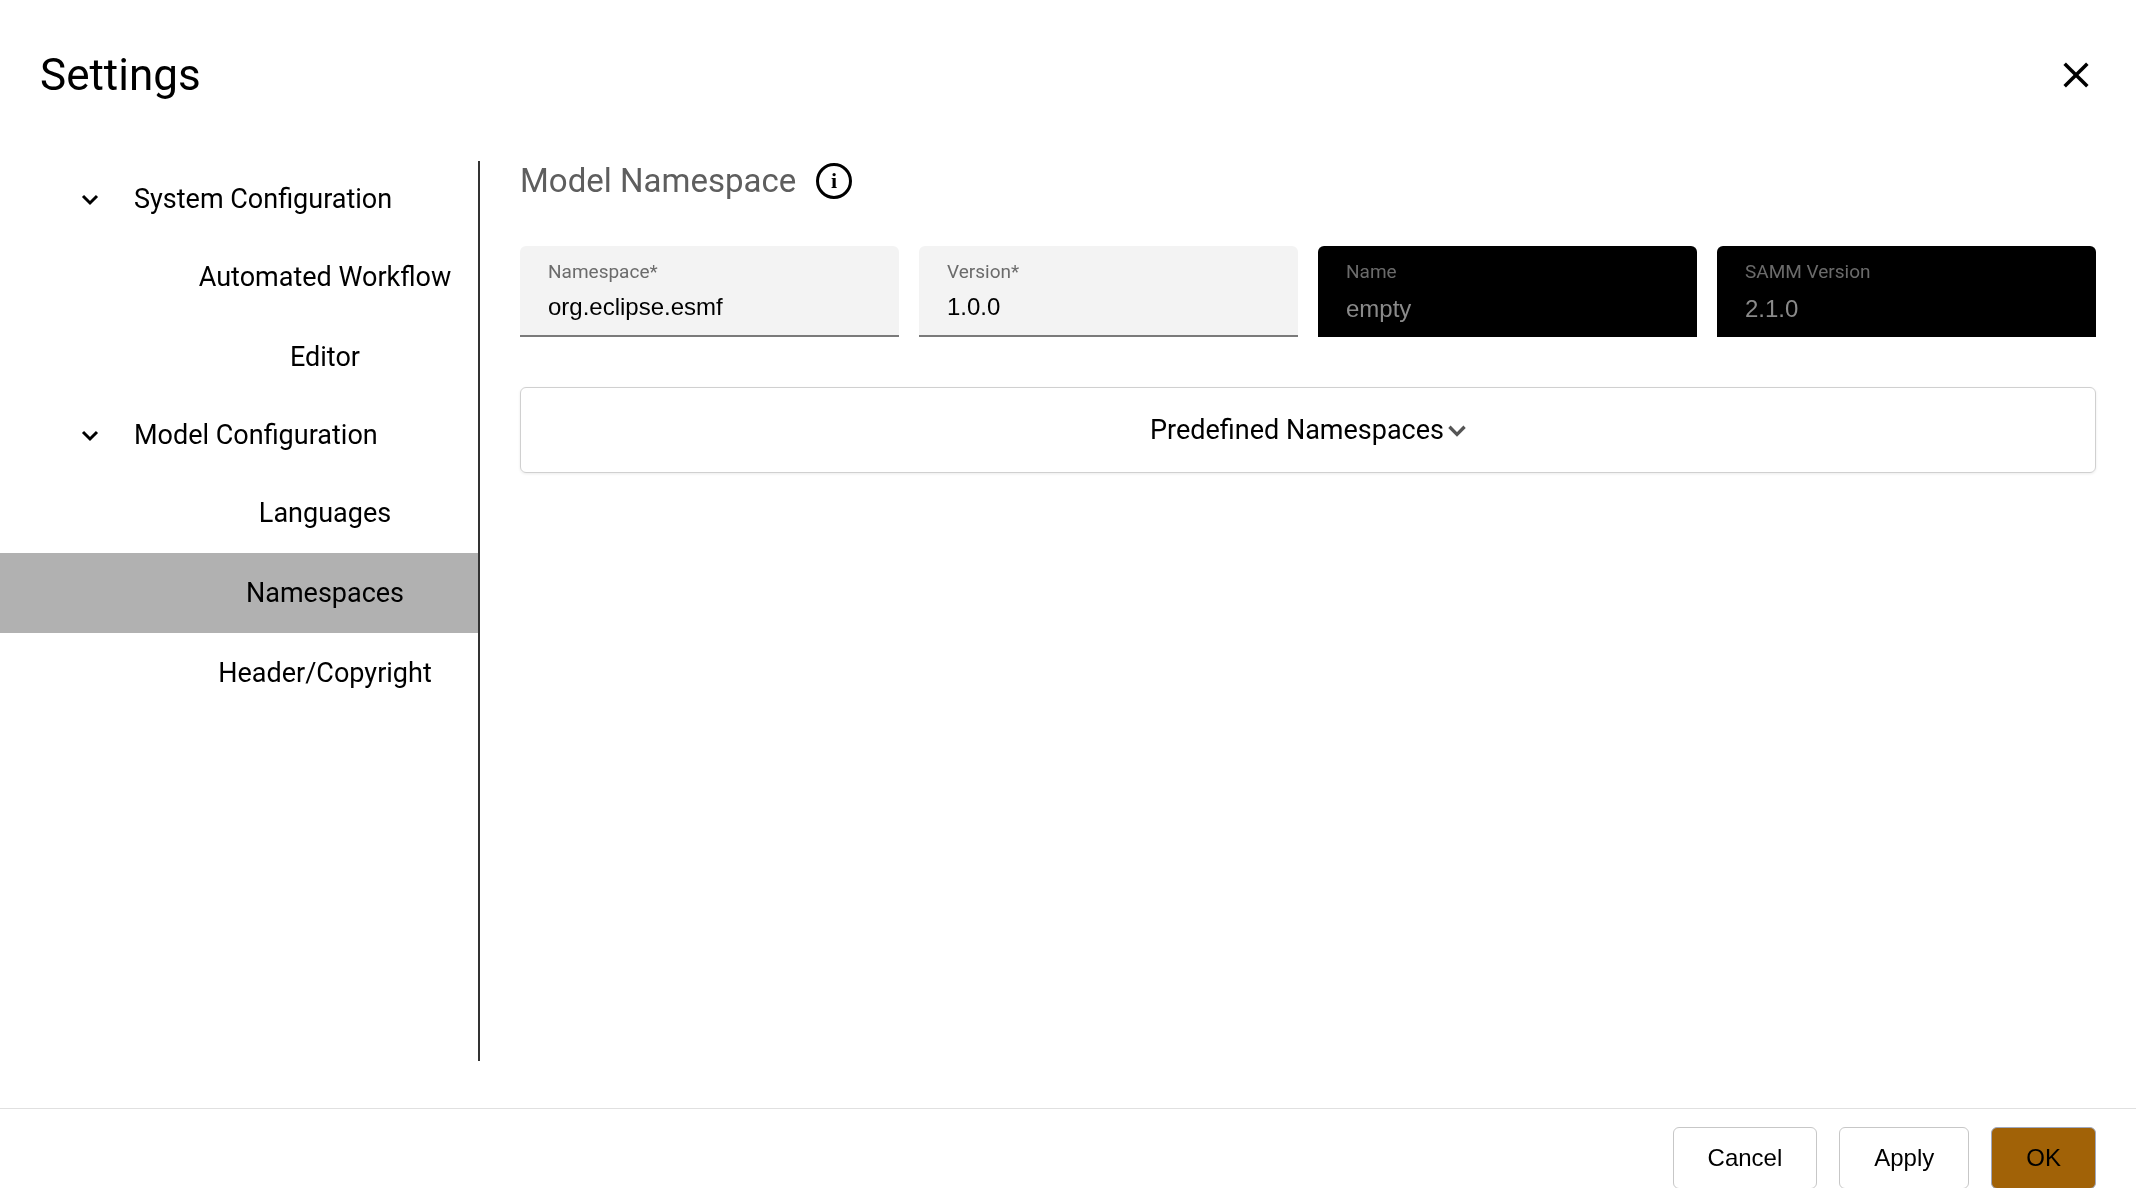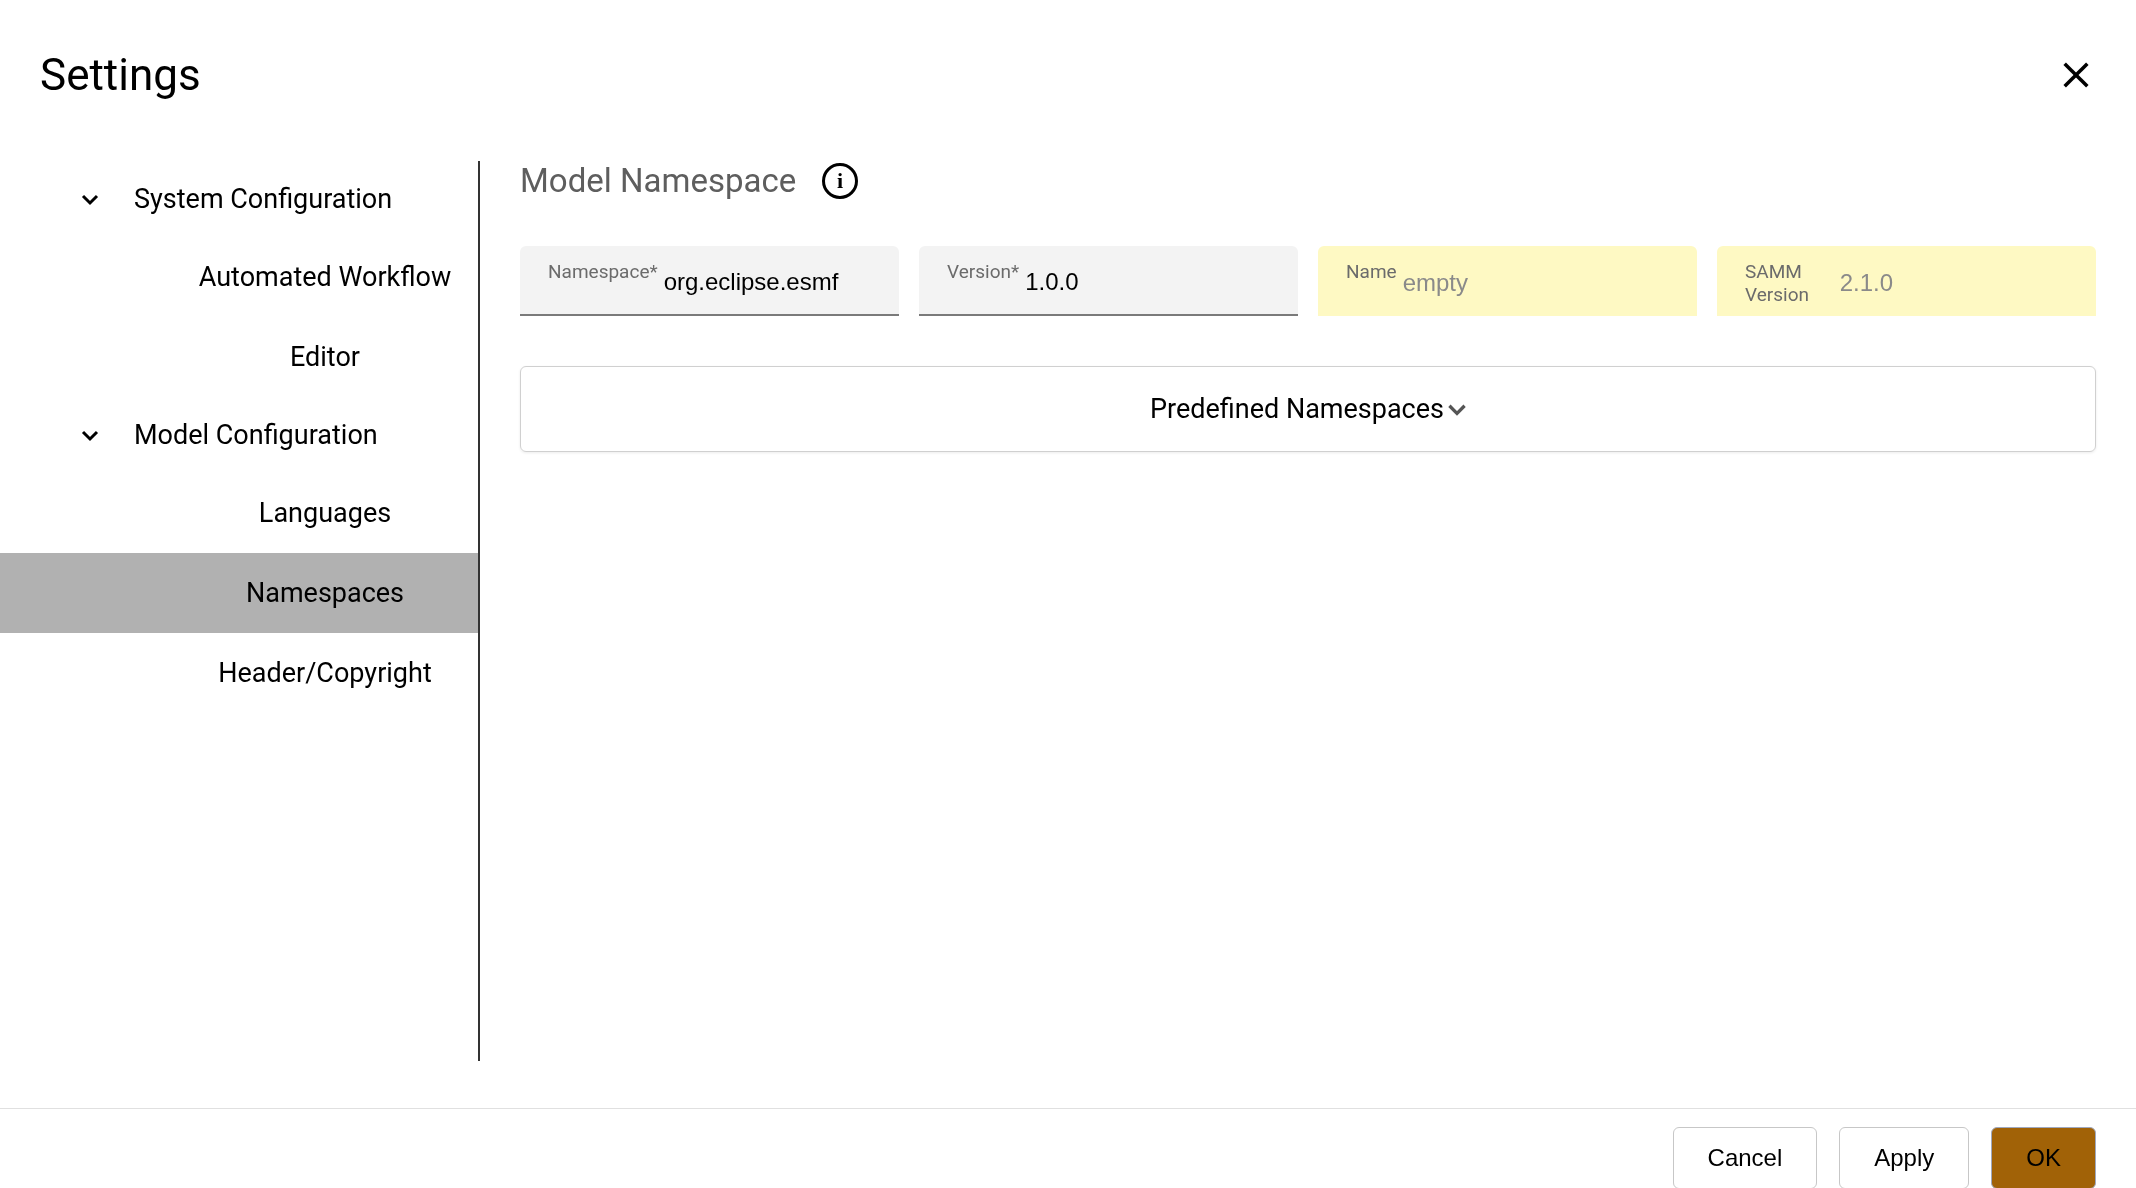--- a/index.html
+++ b/index.html
@@ -87,21 +87,21 @@
     .nav-item.active {
       background: #b1b1b1;
     }
     .content {
       flex: 1;
       padding: 50px 40px 0 40px;
     }
     .content-header {
       display: flex;
       align-items: center;
-      gap: 26px;
+      gap: 20px;
       margin-bottom: 46px;
     }
     .content-title {
       font-size: 33px;
       color: #5e5e5e;
       font-weight: 400;
     }
     .info-icon {
       width: 36px;
       height: 36px;
@@ -118,27 +118,29 @@
       display: flex;
       gap: 20px;
       margin-bottom: 50px;
     }
     .field {
       flex: 1;
       background: #f3f3f3;
       padding: 14px 28px 10px 28px;
       border-radius: 6px 6px 0 0;
       display: flex;
+      flex-direction: column;
       gap: 6px;
     }
     .field.editable {
       border-bottom: 2px solid #7a7a7a;
     }
     .field.readonly {
-      background: #fef9c3;
+      background: #000000;
+      justify-content: space-between;
     }
     .field-label {
       font-size: 19px;
       color: #6b6b6b;
     }
     .field-input {
       border: none;
       background: transparent;
       font-size: 24px;
       color: #000;

